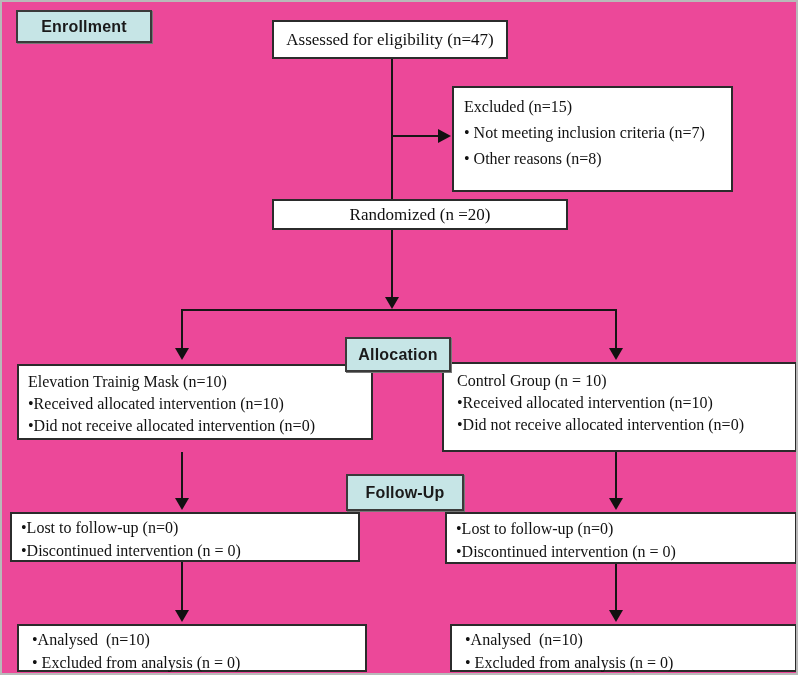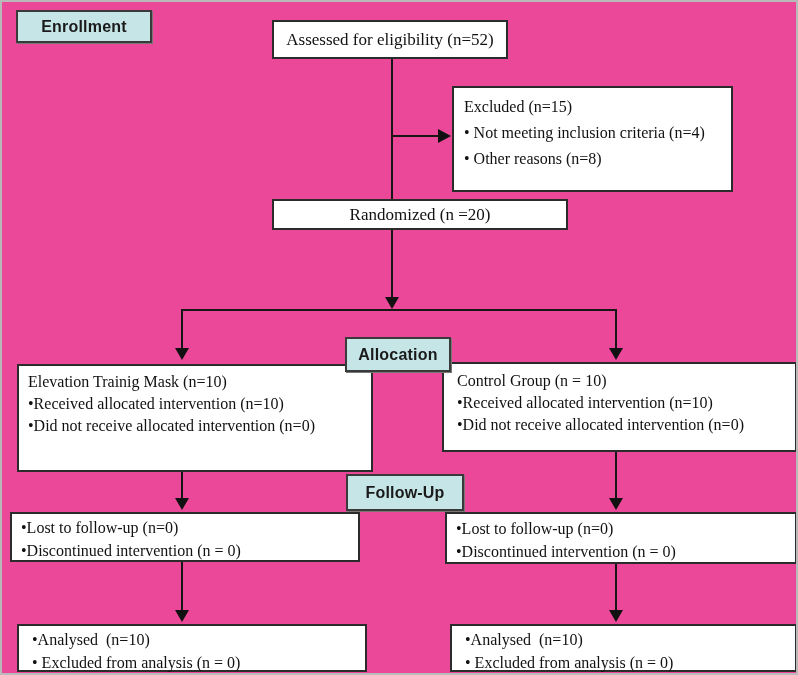--- a/index.html
+++ b/index.html
@@ -53,34 +53,34 @@
 </head>
 <body>
 
 <div id="canvas">
 
   <div class="stage-label" style="left:14px;top:8px;width:132px;height:29px;">Enrollment</div>
   <div class="stage-label" style="left:343px;top:335px;width:102px;height:31px;">Allocation</div>
   <div class="stage-label" style="left:344px;top:472px;width:114px;height:33px;">Follow-Up</div>
 
   <div class="fbox center" style="left:270px;top:18px;width:236px;height:39px;">
-    <span>Assessed for eligibility (n=52)</span>
+    <span>Assessed for eligibility (n=47)</span>
   </div>
 
   <div class="fbox" style="left:450px;top:84px;width:281px;height:106px;padding:6px 10px;line-height:26px;">
     <div class="bline">Excluded (n=15)</div>
-    <div class="bline">• Not meeting inclusion criteria (n=4)</div>
+    <div class="bline">• Not meeting inclusion criteria (n=7)</div>
     <div class="bline">• Other reasons (n=8)</div>
   </div>
 
   <div class="fbox center" style="left:270px;top:197px;width:296px;height:31px;">
     <span>Randomized (n =20)</span>
   </div>
 
-  <div class="fbox" style="left:15px;top:362px;width:356px;height:108px;padding:5px 9px;line-height:22px;">
+  <div class="fbox" style="left:15px;top:362px;width:356px;height:76px;padding:5px 9px;line-height:22px;">
     <div class="bline">Elevation Trainig Mask (n=10)</div>
     <div class="bline">•Received allocated intervention (n=10)</div>
     <div class="bline">•Did not receive allocated intervention (n=0)</div>
   </div>
 
   <div class="fbox" style="left:440px;top:360px;width:355px;height:90px;padding:6px 13px;line-height:22px;">
     <div class="bline">Control Group (n = 10)</div>
     <div class="bline">•Received allocated intervention (n=10)</div>
     <div class="bline">•Did not receive allocated intervention (n=0)</div>
   </div>

